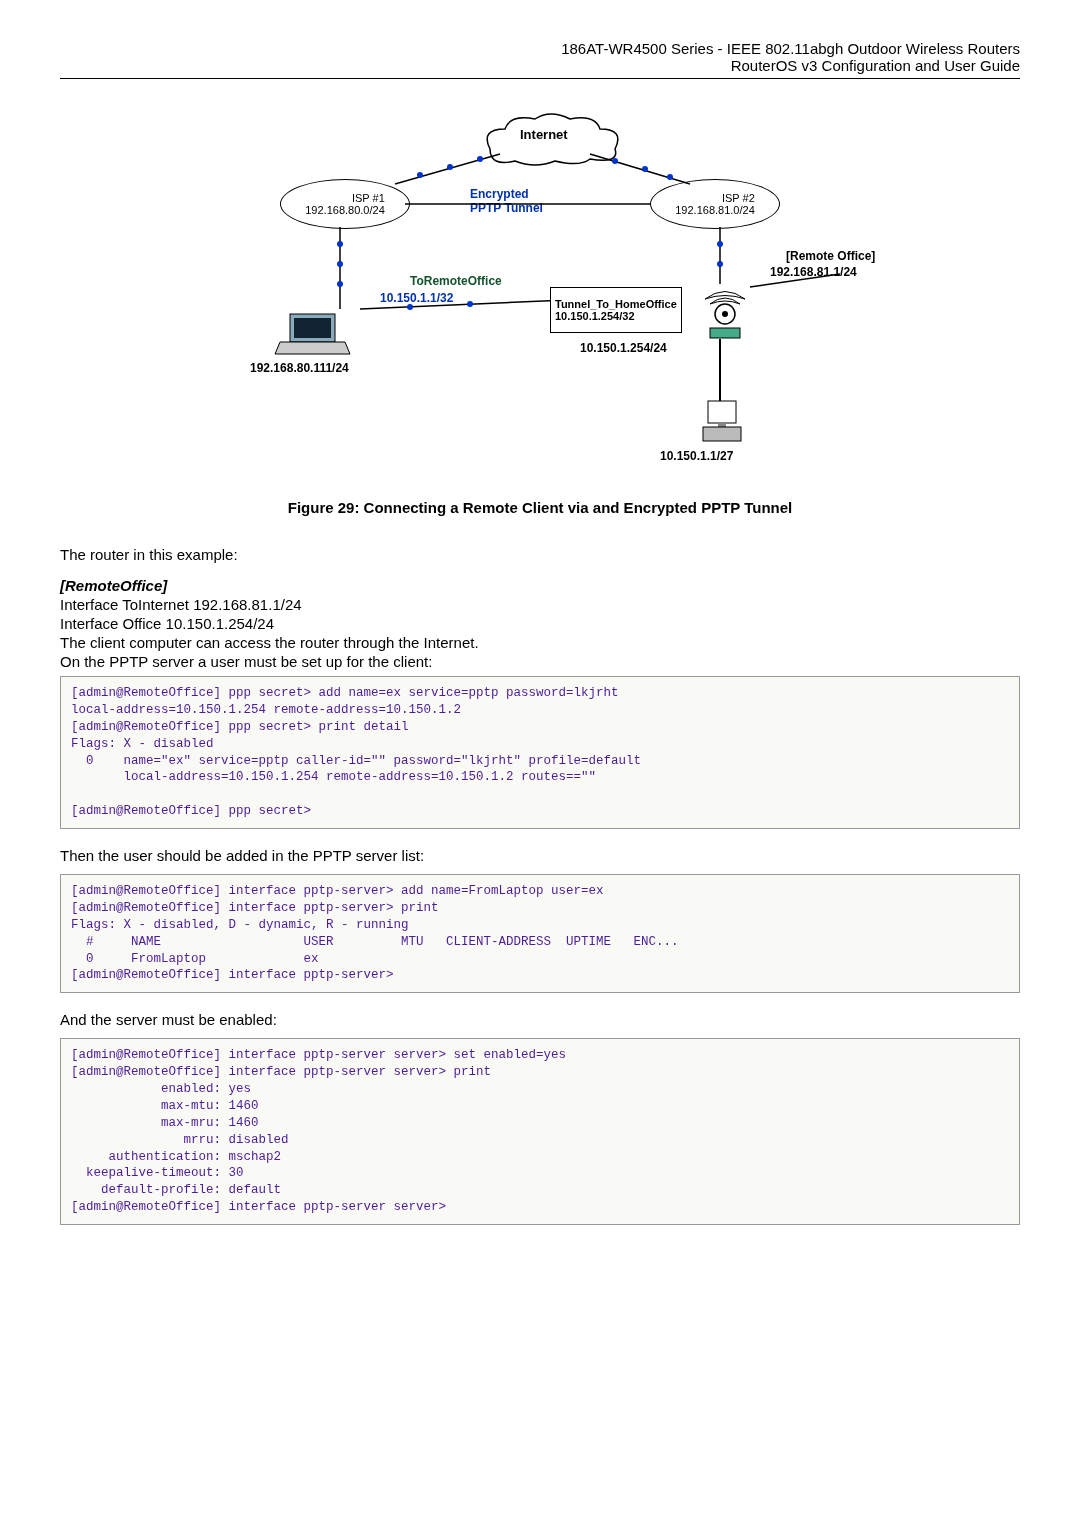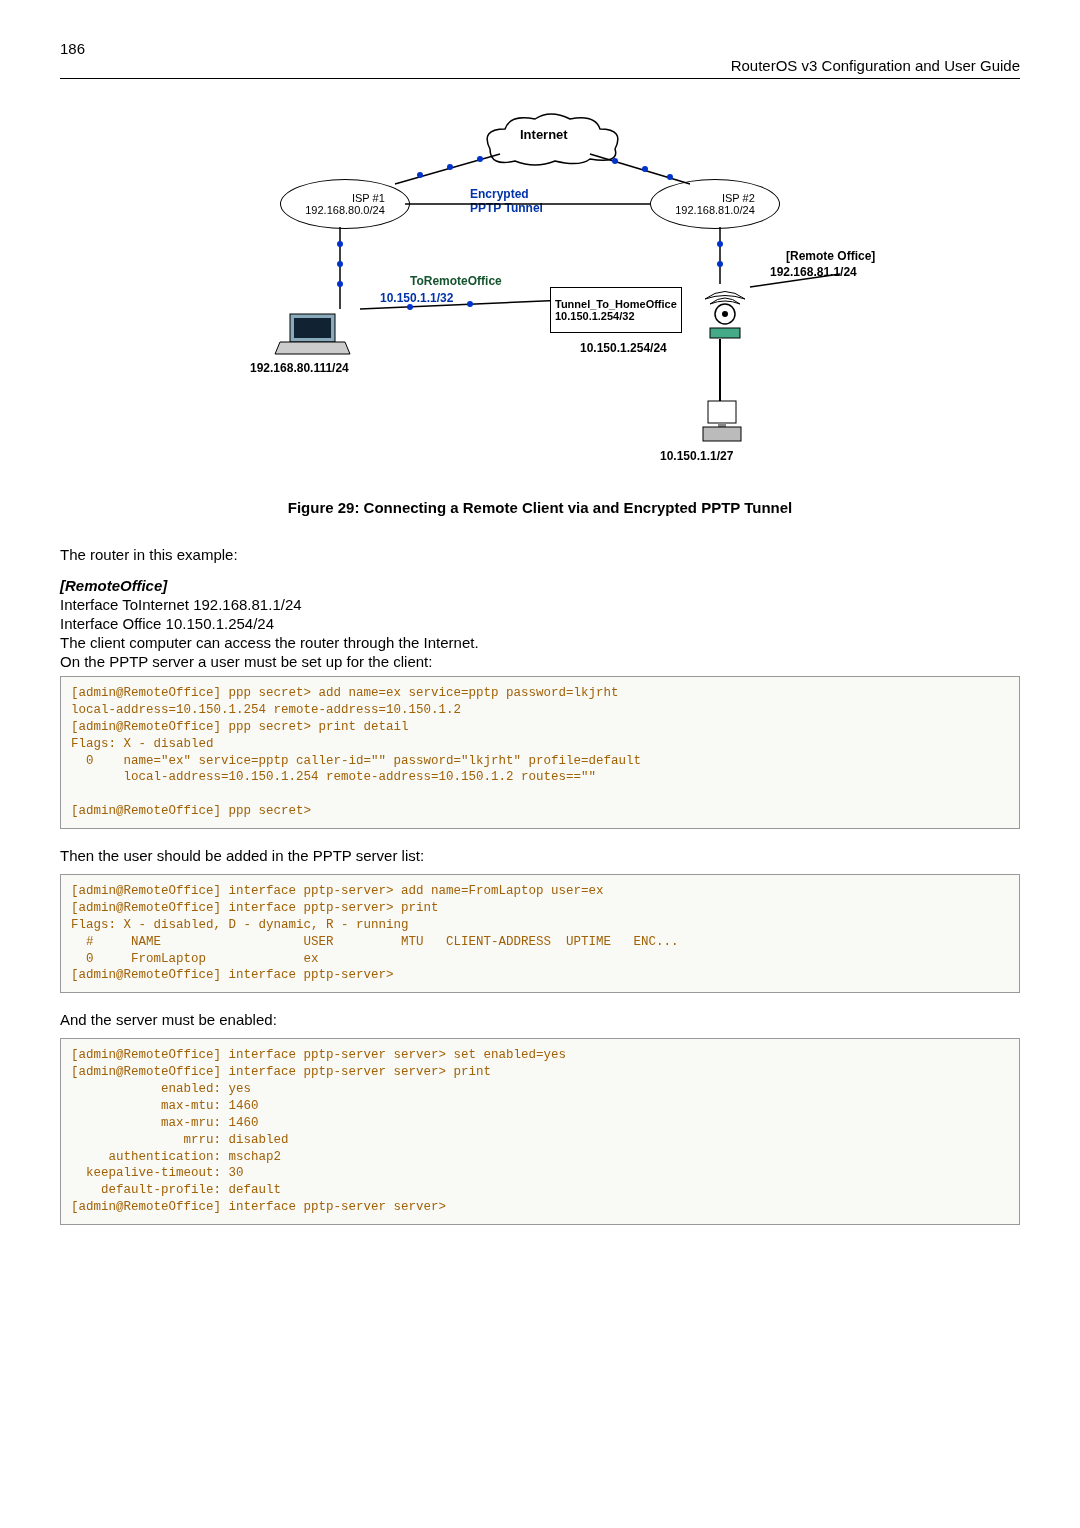--- a/index.html
+++ b/index.html
@@ -6,21 +6,21 @@
     font-family: Arial, Helvetica, sans-serif;
     margin: 0;
     padding: 40px 60px;
     width: 1080px;
     box-sizing: border-box;
     font-size: 14px;
     color: #000;
   }
   .header {
     display: flex;
-    justify-content: space-between;
+    justify-content: flex-end;
     border-bottom: 1px solid #000;
     padding-bottom: 4px;
     margin-bottom: 30px;
   }
   .page-num {
     font-size: 15px;
   }
   .header-title {
     text-align: right;
     font-size: 15px;
@@ -75,38 +75,38 @@
     font-weight: bold;
     font-size: 15px;
     margin-top: 14px;
   }
   .code-block {
     border: 1px solid #999;
     background: #f9f9f5;
     padding: 8px 10px;
     font-family: "Courier New", monospace;
     font-size: 12.5px;
-    color: #a16207;
+    color: #4c1d95;
     white-space: pre;
     margin: 6px 0 18px 0;
     line-height: 1.35;
     overflow-x: auto;
   }
   .laptop-icon, .router-icon, .pc-icon {
     position: absolute;
   }
   svg { display: block; }
 </style>
 </head>
 <body>
 
 <div class="header">
   <div class="page-num">186</div>
   <div class="header-title">
-    <br>
+    <span>AT-WR4500 Series - IEEE 802.11abgh Outdoor Wireless Routers</span><br>
     <span>RouterOS v3 Configuration and User Guide</span>
   </div>
 </div>
 
 <div class="diagram">
 
   <svg class="laptop-icon" style="left:300px; top:0px;" width="180" height="60">
     <path d="M30 40 Q20 20 45 20 Q50 5 75 10 Q90 0 110 10 Q135 5 140 20 Q165 20 155 40 Q160 55 130 50 Q120 58 95 52 Q75 60 55 52 Q30 58 30 40 Z" fill="none" stroke="#000" stroke-width="1.5"></path>
   </svg>
   <div class="cloud" style="left:360px; top:18px;">Internet</div>

